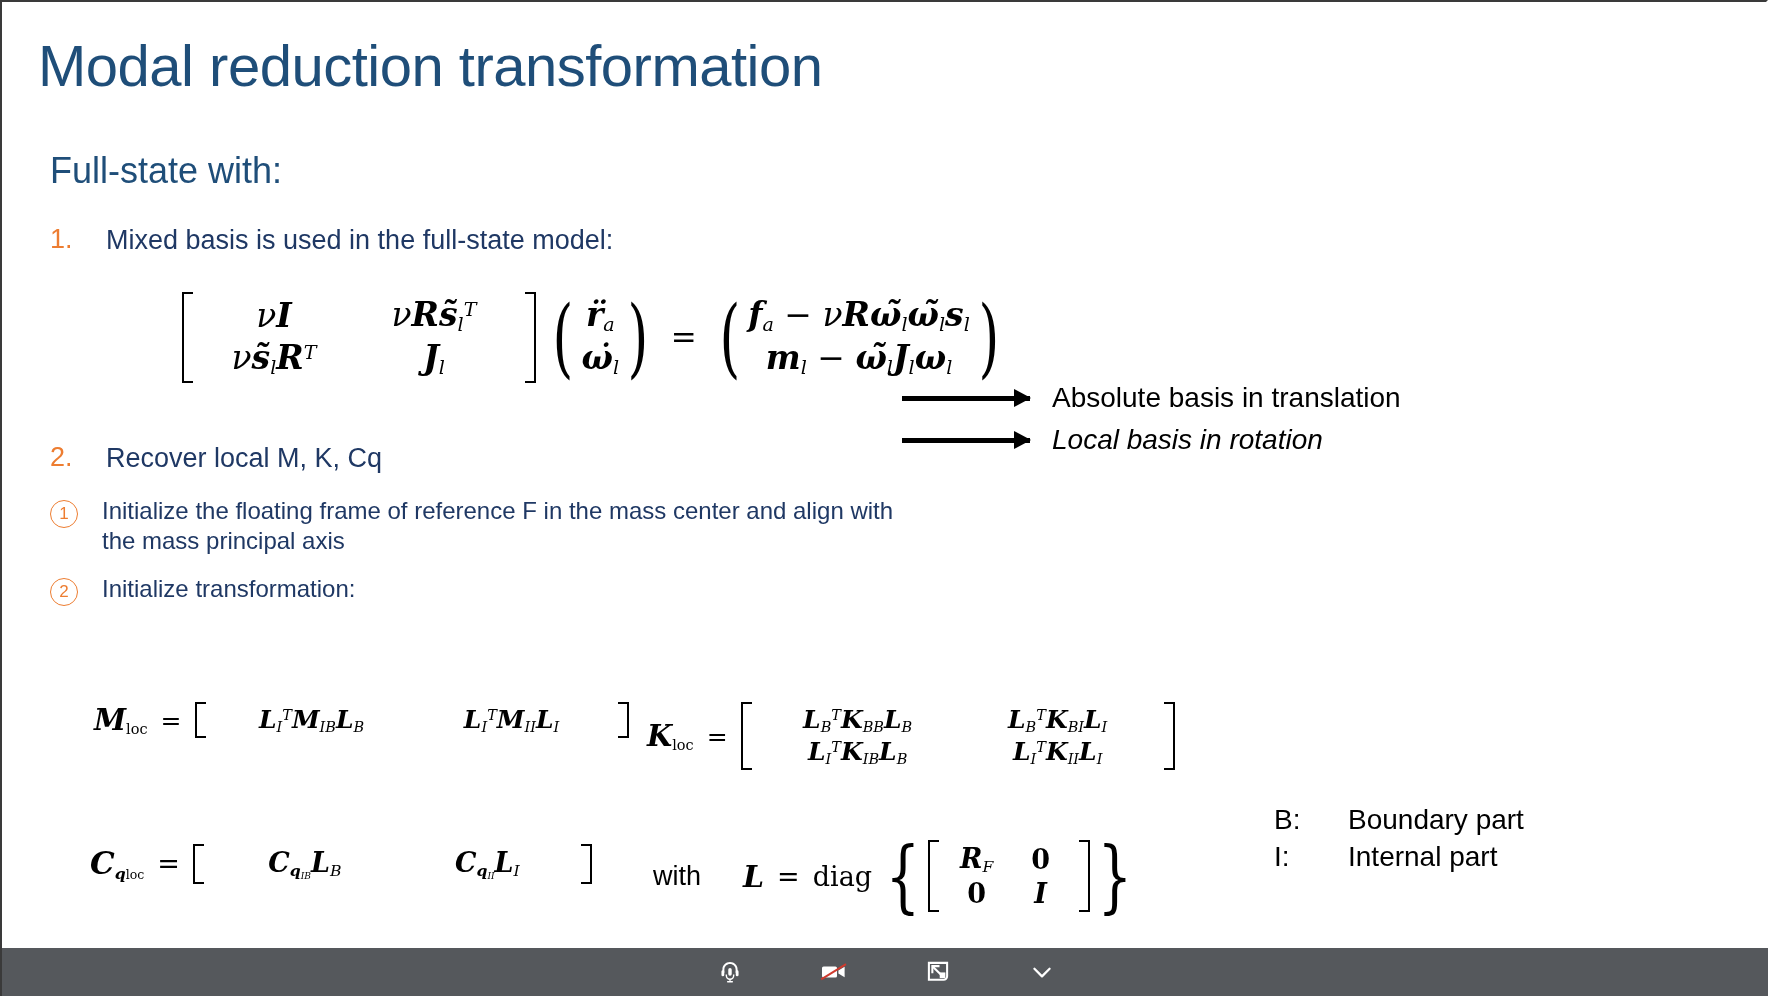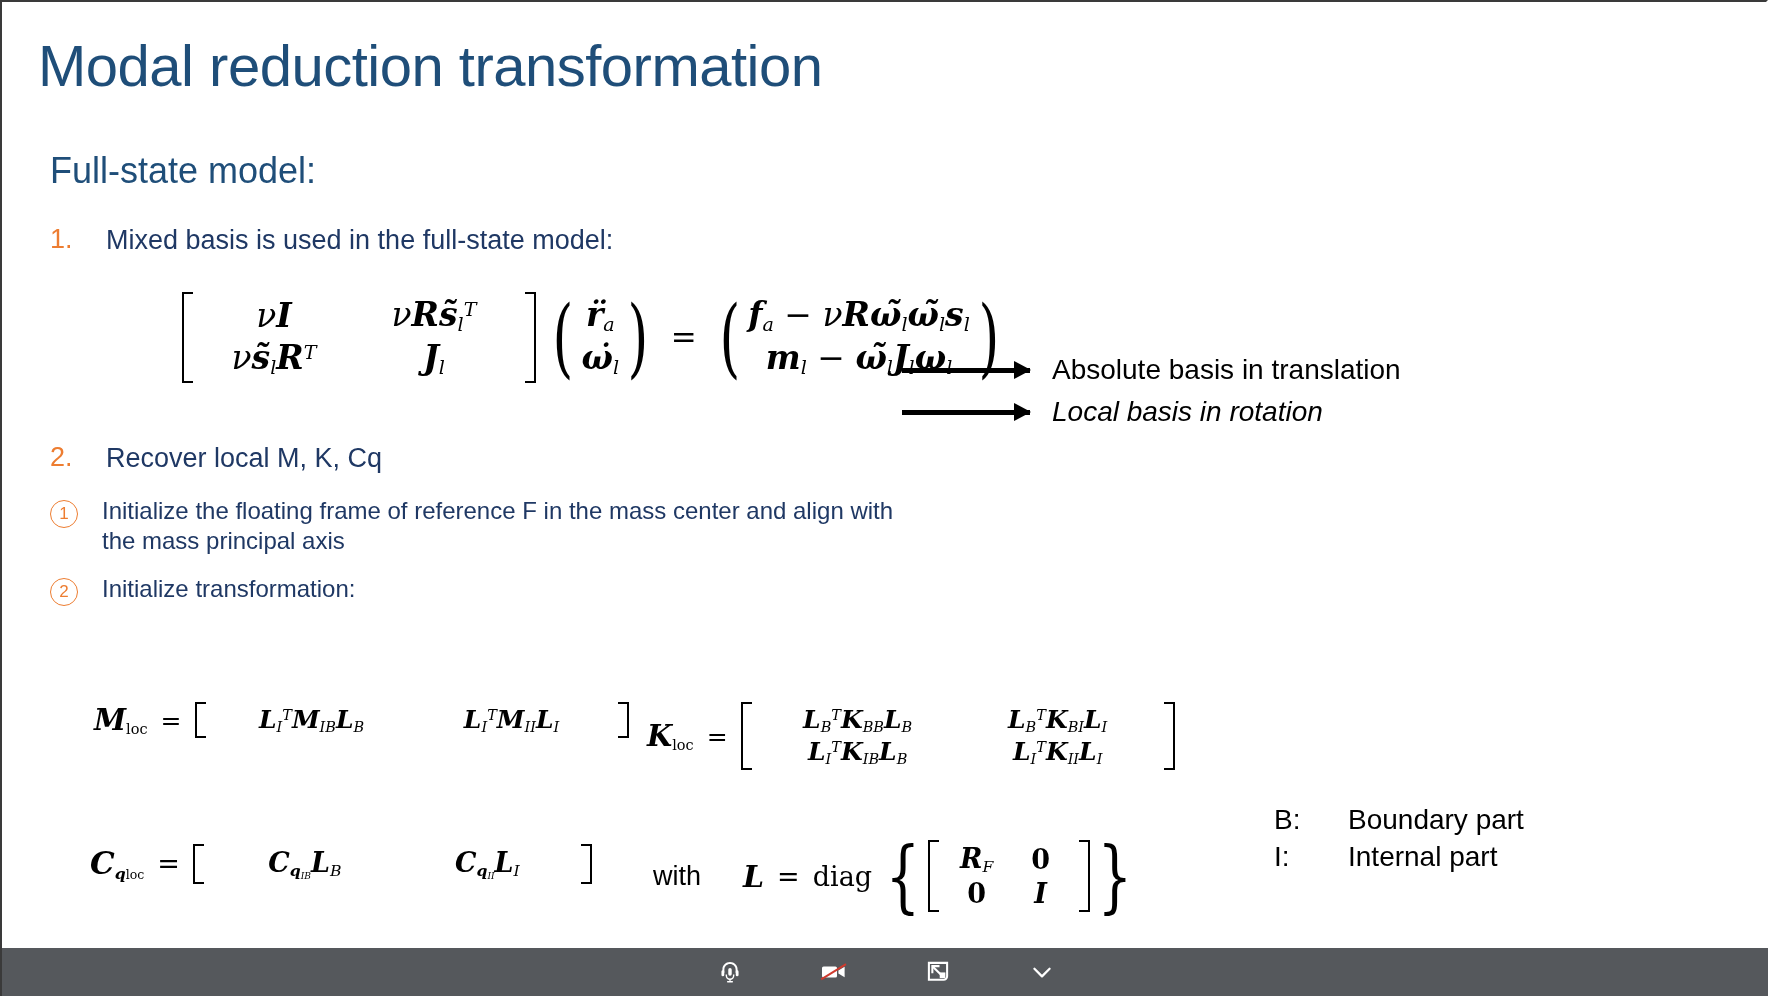--- a/index.html
+++ b/index.html
@@ -150,20 +150,21 @@
     align-items: center;
     font-size: 33px;
   }
   #main-equation .eq { margin: 0 16px; font-size: 31px; }
 
   
   .arrow-row {
     position: absolute;
     display: flex;
     align-items: center;
+    margin-top: 28px;
   }
   .arrow {
     position: relative;
     width: 128px; height: 5px;
     background: #000;
     margin-right: 22px;
   }
   .arrow::after {
     content: "";
     position: absolute;
@@ -219,21 +220,21 @@
   }
   .tb-btn svg { display: block; }
 </style>
 </head>
 <body>
 
 <div id="slide">
 
   <div class="slide-title">Modal reduction transformation</div>
 
-  <div class="section-heading">Full-state model:</div>
+  <div class="section-heading">Full-state with:</div>
 
   <div class="bullet" id="bullet-1">
     <span class="num">1.</span>
     <span class="btext">Mixed basis is used in the full-state model:</span>
   </div>
 
   <div id="main-equation" class="math">
 
     <span class="matrix">
       <span class="brk l"></span>

